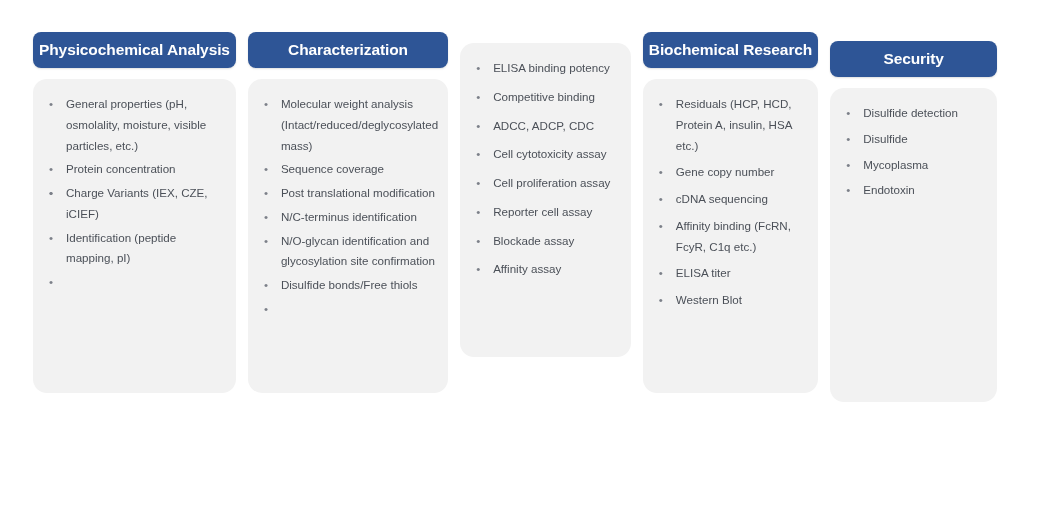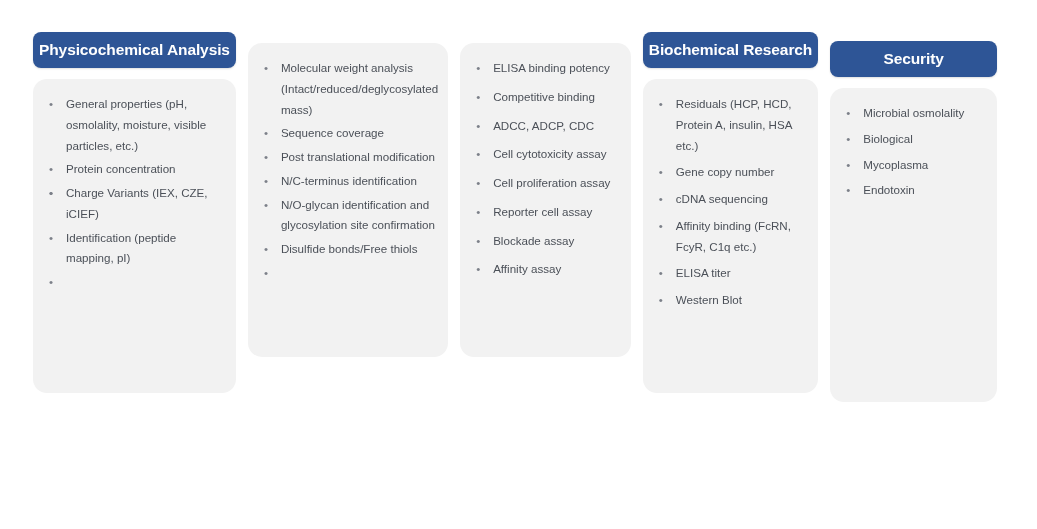--- a/index.html
+++ b/index.html
@@ -119,20 +119,21 @@
             <li class="bullet-item"><span class="bullet-dot">•</span><span>General properties (pH, osmolality, moisture, visible particles, etc.)</span></li>
             <li class="bullet-item"><span class="bullet-dot">•</span><span>Protein concentration</span></li>
             <li class="bullet-item"><span class="bullet-dot">•</span></li>
             <li class="bullet-item"><span class="bullet-dot">•</span><span>Charge Variants (IEX, CZE, iCIEF)</span></li>
             <li class="bullet-item"><span class="bullet-dot">•</span><span>Identification (peptide mapping, pI)</span></li>
             <li class="bullet-item"><span class="bullet-dot">•</span></li>
           </ul>
         </div>
       </div>
       <div class="column col-1">
+        <div class="col-header">Characterization</div>
         <div class="col-card">
           <ul class="bullet-list">
             <li class="bullet-item"><span class="bullet-dot">•</span><span>Molecular weight analysis (Intact/reduced/deglycosylated mass)</span></li>
             <li class="bullet-item"><span class="bullet-dot">•</span><span>Sequence coverage</span></li>
             <li class="bullet-item"><span class="bullet-dot">•</span><span>Post translational modification</span></li>
             <li class="bullet-item"><span class="bullet-dot">•</span><span>N/C-terminus identification</span></li>
             <li class="bullet-item"><span class="bullet-dot">•</span><span>N/O-glycan identification and glycosylation site confirmation</span></li>
             <li class="bullet-item"><span class="bullet-dot">•</span><span>Disulfide bonds/Free thiols</span></li>
             <li class="bullet-item"><span class="bullet-dot">•</span></li>
           </ul>
@@ -162,21 +163,21 @@
             <li class="bullet-item"><span class="bullet-dot">•</span><span>Affinity binding (FcRN, FcyR, C1q etc.)</span></li>
             <li class="bullet-item"><span class="bullet-dot">•</span><span>ELISA titer</span></li>
             <li class="bullet-item"><span class="bullet-dot">•</span><span>Western Blot</span></li>
           </ul>
         </div>
       </div>
       <div class="column col-4">
         <div class="col-header">Security</div>
         <div class="col-card">
           <ul class="bullet-list">
-            <li class="bullet-item"><span class="bullet-dot">•</span><span>Microbial osmolality</span></li>
-            <li class="bullet-item"><span class="bullet-dot">•</span><span>Biological</span></li>
+            <li class="bullet-item"><span class="bullet-dot">•</span><span>Disulfide detection</span></li>
+            <li class="bullet-item"><span class="bullet-dot">•</span><span>Disulfide</span></li>
             <li class="bullet-item"><span class="bullet-dot">•</span><span>Mycoplasma</span></li>
             <li class="bullet-item"><span class="bullet-dot">•</span><span>Endotoxin</span></li>
           </ul>
         </div>
       </div>
     </div>
 </div>
 
 </body></html>

